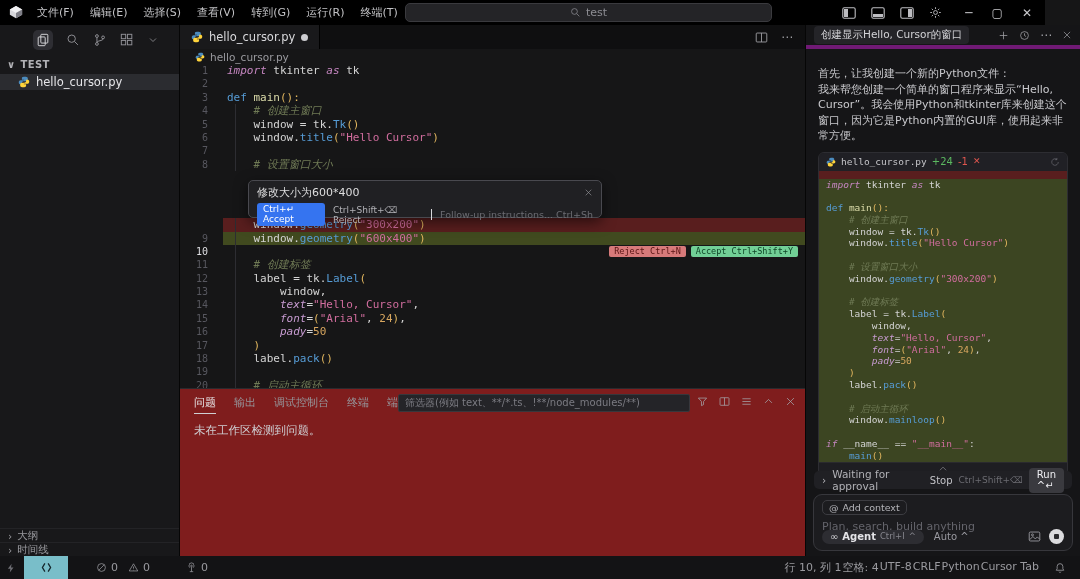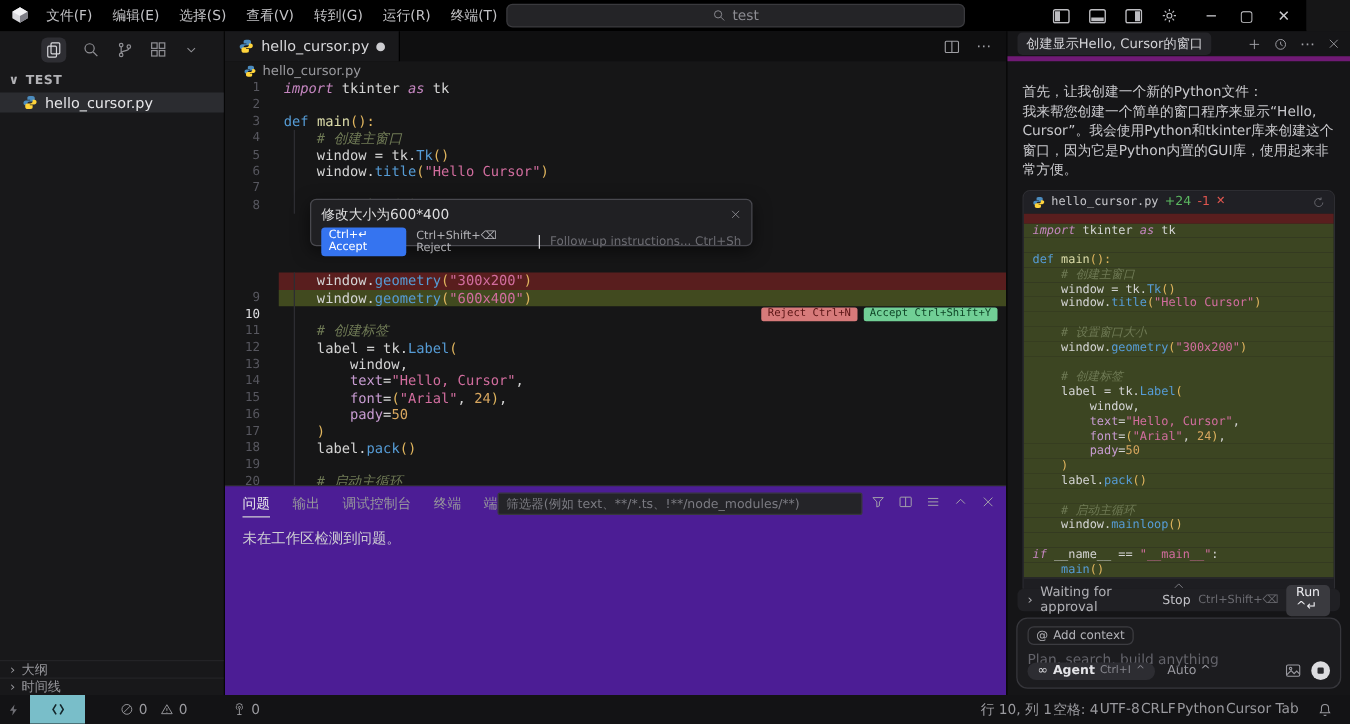--- a/index.html
+++ b/index.html
@@ -48,39 +48,39 @@
 .t-kw{color:#569cd6}
 .t-kw2{color:#c586c0;font-style:italic}
 .t-fn{color:#dcdcaa}
 .t-m{color:#569cd6}
 .t-s{color:#d16d9e}
 .t-n2{color:#d7a65f}
 .t-c{color:#6f7a55;font-style:italic}
 .t-p{color:#d4d4d4}
 .t-o{color:#d4d4d4}
 .t-b{color:#e0b55e}
-.t-prm{color:#c79bd1;}
-
-
-#inline-popup{position:absolute;left:68px;top:95px;width:354px;height:38px;background:#202023;border:1px solid #49494f;border-radius:5px;box-shadow:0 4px 14px rgba(0,0,0,.55);padding:4px 8px;font-family:"DejaVu Sans","Liberation Sans",sans-serif;z-index:6}
+.t-prm{color:#c79bd1;font-style:italic}
+
+
+#inline-popup{position:absolute;left:68px;top:116px;width:354px;height:38px;background:#202023;border:1px solid #49494f;border-radius:5px;box-shadow:0 4px 14px rgba(0,0,0,.55);padding:4px 8px;font-family:"DejaVu Sans","Liberation Sans",sans-serif;z-index:6}
 .pp-top{display:flex;align-items:center;font-size:11px;color:#dededf}
 .pp-close{margin-left:auto;color:#9a9a9f}
 .pp-actions{display:flex;align-items:center;gap:8px;margin-top:3px}
 .pill-accept{background:#3574f0;color:#fff;font-size:9px;padding:1px 6px 2px;border-radius:3px}
 .reject-label{font-size:9px;color:#b2b2b7}
 .pp-caret{width:1px;height:11px;background:#d8d8dc;margin-left:8px}
 .pp-ph{font-size:9.5px;color:#6c6c72;white-space:nowrap;overflow:hidden}
 
 
 #diff-badges{position:absolute;top:182px;right:7px;display:flex;gap:5px;z-index:5;font-size:8.5px;line-height:11px}
 .badge-rej{background:#d77a7a;color:#591414;padding:0 5px;border-radius:2px}
 .badge-acc{background:#71cf96;color:#0f4527;padding:0 5px;border-radius:2px}
 
 
-#panel{position:absolute;left:0;top:363px;width:625px;height:168px;background:#4c1d95;border-top:1px solid #2a2a2e}
+#panel{position:absolute;left:0;top:363px;width:625px;height:168px;background:#7f1d1d;border-top:1px solid #2a2a2e}
 #panel-tabs{display:flex;gap:18px;padding:6px 14px 0;font-size:11px;color:#96969b;height:25px}
 .ptab{padding-bottom:4px}
 .ptab.active{color:#e8e8ea;border-bottom:1px solid #cfcfd3}
 #panel-filter{position:absolute;left:218px;top:5px;width:292px;height:18px;background:#242428;border:1px solid #37373c;border-radius:2px;display:flex;align-items:center;padding:0 6px;font-size:10px;color:#7b7b82;white-space:nowrap;overflow:hidden}
 #panel-icons{position:absolute;right:9px;top:7px;display:flex;gap:11px;color:#a6a6ab}
 #panel-msg{padding:9px 14px;font-size:11.5px;color:#cfcfd3}
 
 
 #chat{position:absolute;left:805px;top:25px;width:275px;height:531px;background:#151517;border-left:1px solid #060606}
 #chat-head{height:24px;display:flex;align-items:center;padding:0 8px;border-bottom:4px solid #701a75}

